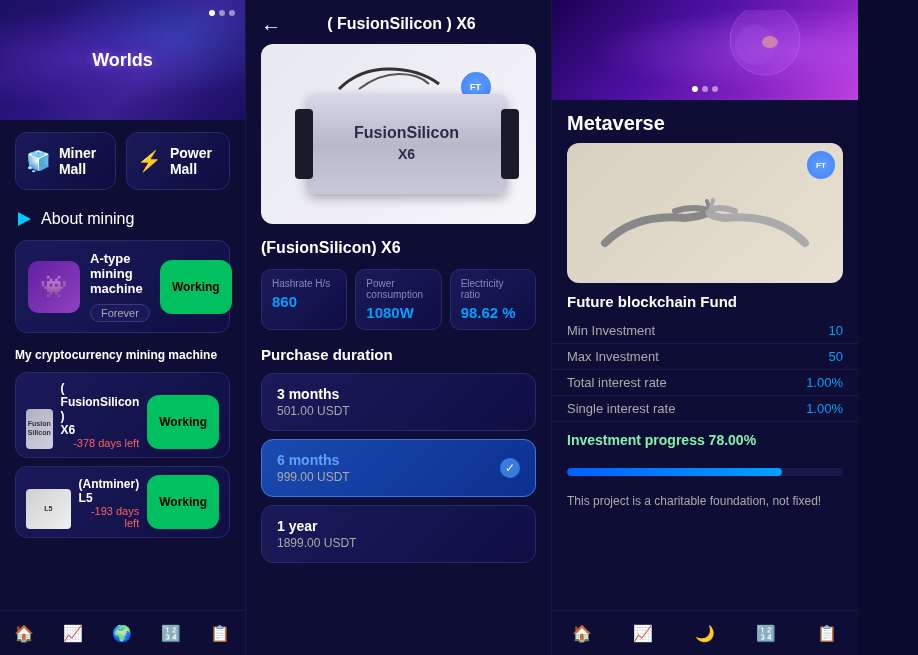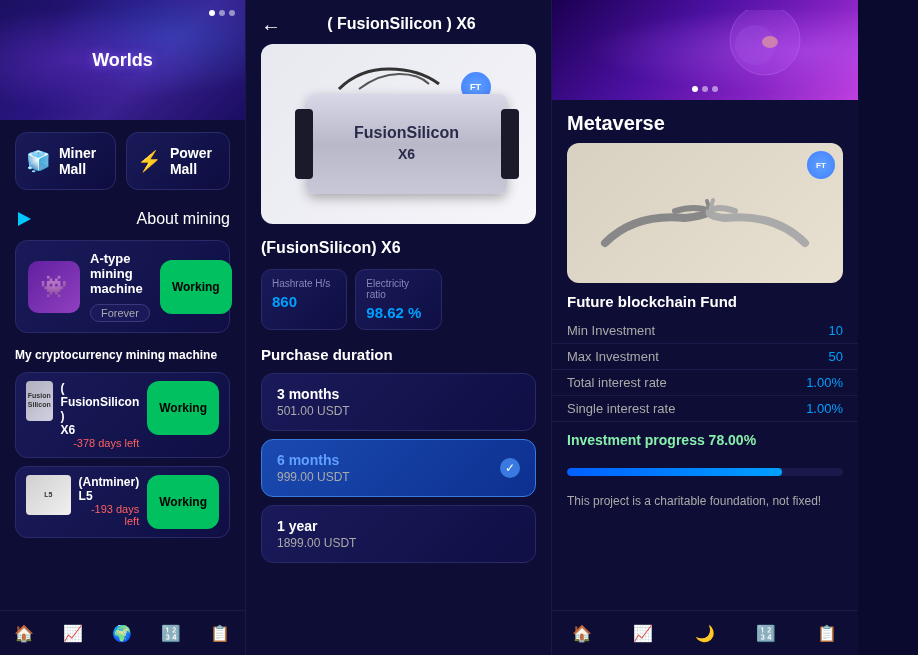--- a/index.html
+++ b/index.html
@@ -94,21 +94,20 @@
       align-items: center;
       justify-content: center;
       font-size: 20px;
     }
 
     .about-section {
       padding: 8px 15px 12px;
       display: flex;
       align-items: center;
       gap: 8px;
-      justify-content: space-between;
     }
     .play-icon {
       width: 18px;
       height: 18px;
       display: flex;
       align-items: center;
       justify-content: center;
     }
     .play-triangle {
       width: 0;
@@ -183,21 +182,21 @@
       line-height: 1.3;
     }
 
     .machine-list-item {
       margin: 0 15px 8px;
       background: linear-gradient(135deg, #1a1a5a, #0f0f45);
       border: 1px solid #2a2a6a;
       border-radius: 12px;
       padding: 8px 10px;
       display: flex;
-      align-items: flex-start;
+      align-items: flex-end;
       gap: 8px;
     }
     .machine-list-info {
       flex: 1;
     }
     .machine-list-name {
       color: #fff;
       font-size: 12px;
       font-weight: bold;
     }
@@ -683,20 +682,24 @@
       </div>
     </div>
   </div>
 
   <div class="product-name">(FusionSilicon) X6</div>
 
   <div class="specs-grid">
     <div class="spec-card">
       <div class="spec-label">Hashrate H/s</div>
       <div class="spec-value">860</div>
+    </div>
+    <div class="spec-card">
+      <div class="spec-label">Power consumption</div>
+      <div class="spec-value">1080W</div>
     </div>
     <div class="spec-card">
       <div class="spec-label">Electricity ratio</div>
       <div class="spec-value">98.62
 %</div>
     </div>
   </div>
 
   <div class="purchase-title">Purchase duration</div>
 

